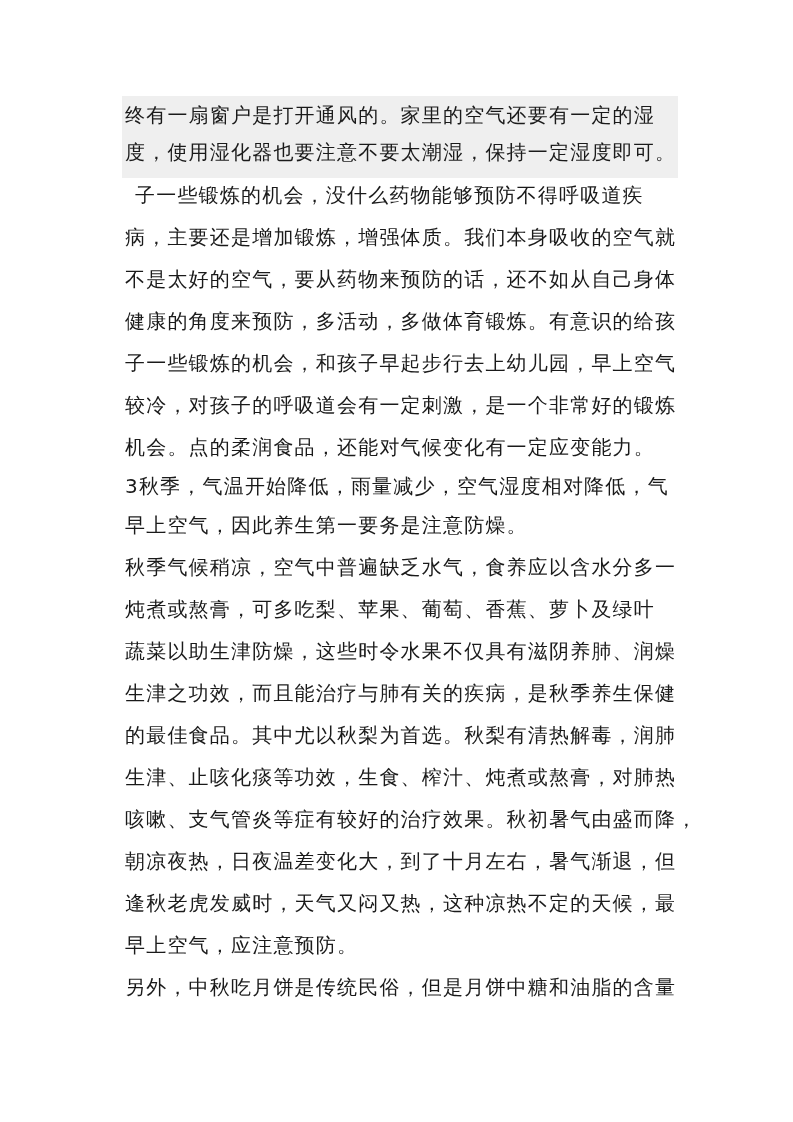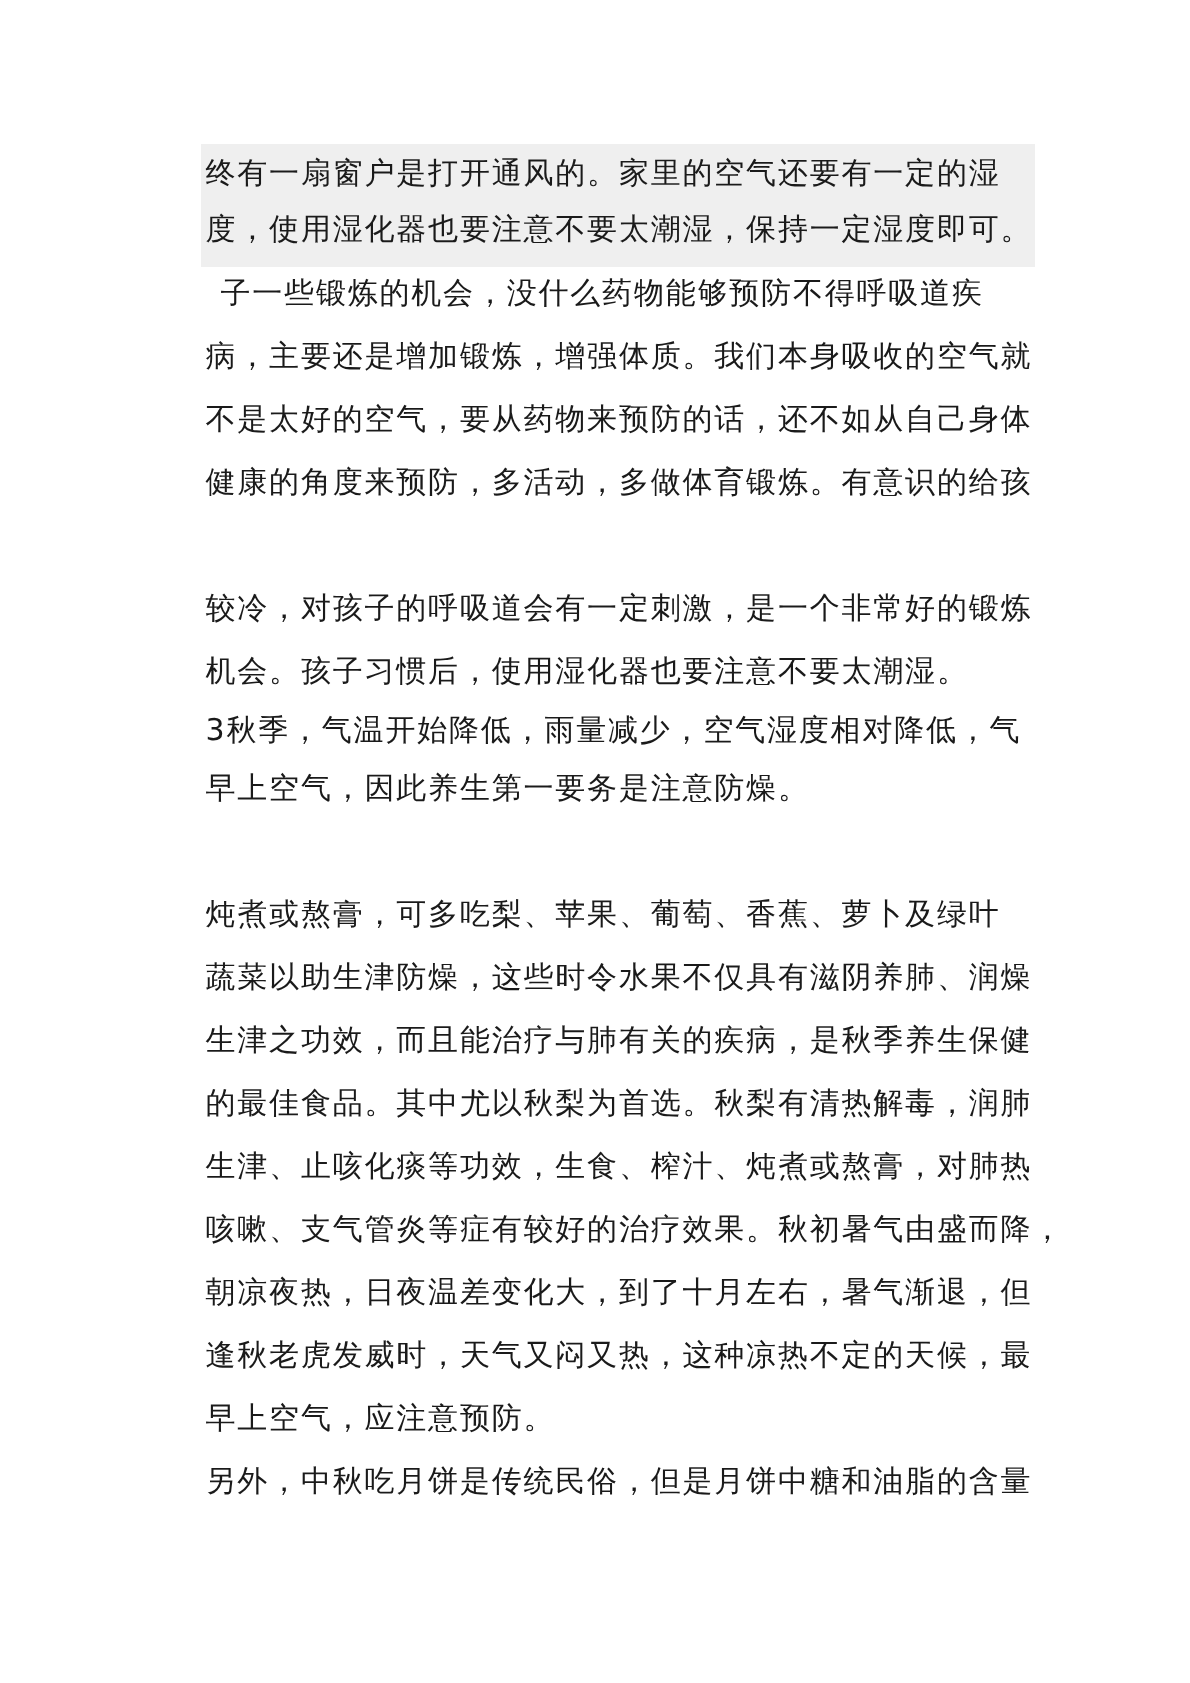--- a/index.html
+++ b/index.html
@@ -10,21 +10,21 @@
     body {
       width: 793px;
       height: 1122px;
       position: relative;
       overflow: hidden;
       font-family: "DejaVu Sans", "Liberation Sans", sans-serif;
       color: #1a1a1a;
     }
     .page {
       position: absolute;
-      left: 16px;
+      left: 4px;
       top: 0;
       width: 694px;
       height: 1122px;
     }
     .highlight-box {
       position: absolute;
       left: 118px;
       top: 96px;
       width: 556px;
       height: 82px;
@@ -44,24 +44,26 @@
 
 <div class="page">
   <div class="highlight-box"></div>
 
   <div class="line" style="top:103px">终有一扇窗户是打开通风的。家里的空气还要有一定的湿</div>
   <div class="line" style="top:140px">度，使用湿化器也要注意不要太潮湿，保持一定湿度即可。</div>
   <div class="line" style="top:183px; left:131px">  子一些锻炼的机会，没什么药物能够预防不得呼吸道疾</div>
   <div class="line" style="top:225px">病，主要还是增加锻炼，增强体质。我们本身吸收的空气就</div>
   <div class="line" style="top:267px">不是太好的空气，要从药物来预防的话，还不如从自己身体</div>
   <div class="line" style="top:309px">健康的角度来预防，多活动，多做体育锻炼。有意识的给孩</div>
+  <div class="line" style="top:351px">子一些锻炼的机会，和孩子早起步行去上幼儿园，早上空气</div>
   <div class="line" style="top:393px">较冷，对孩子的呼吸道会有一定刺激，是一个非常好的锻炼</div>
-  <div class="line" style="top:435px">机会。孩子习惯后，使用湿化器也要注意不要太潮湿。</div>
+  <div class="line" style="top:435px">机会。点的柔润食品，还能对气候变化有一定应变能力。</div>
   <div class="line" style="top:474px">3秋季，气温开始降低，雨量减少，空气湿度相对降低，气</div>
   <div class="line" style="top:513px">早上空气，因此养生第一要务是注意防燥。</div>
+  <div class="line" style="top:555px">秋季气候稍凉，空气中普遍缺乏水气，食养应以含水分多一</div>
   <div class="line" style="top:597px">炖煮或熬膏，可多吃梨、苹果、葡萄、香蕉、萝卜及绿叶</div>
   <div class="line" style="top:639px">蔬菜以助生津防燥，这些时令水果不仅具有滋阴养肺、润燥</div>
   <div class="line" style="top:681px">生津之功效，而且能治疗与肺有关的疾病，是秋季养生保健</div>
   <div class="line" style="top:723px">的最佳食品。其中尤以秋梨为首选。秋梨有清热解毒，润肺</div>
   <div class="line" style="top:765px">生津、止咳化痰等功效，生食、榨汁、炖煮或熬膏，对肺热</div>
   <div class="line" style="top:807px">咳嗽、支气管炎等症有较好的治疗效果。秋初暑气由盛而降，</div>
   <div class="line" style="top:849px">朝凉夜热，日夜温差变化大，到了十月左右，暑气渐退，但</div>
   <div class="line" style="top:891px">逢秋老虎发威时，天气又闷又热，这种凉热不定的天候，最</div>
   <div class="line" style="top:933px">早上空气，应注意预防。</div>
   <div class="line" style="top:975px">另外，中秋吃月饼是传统民俗，但是月饼中糖和油脂的含量</div>

